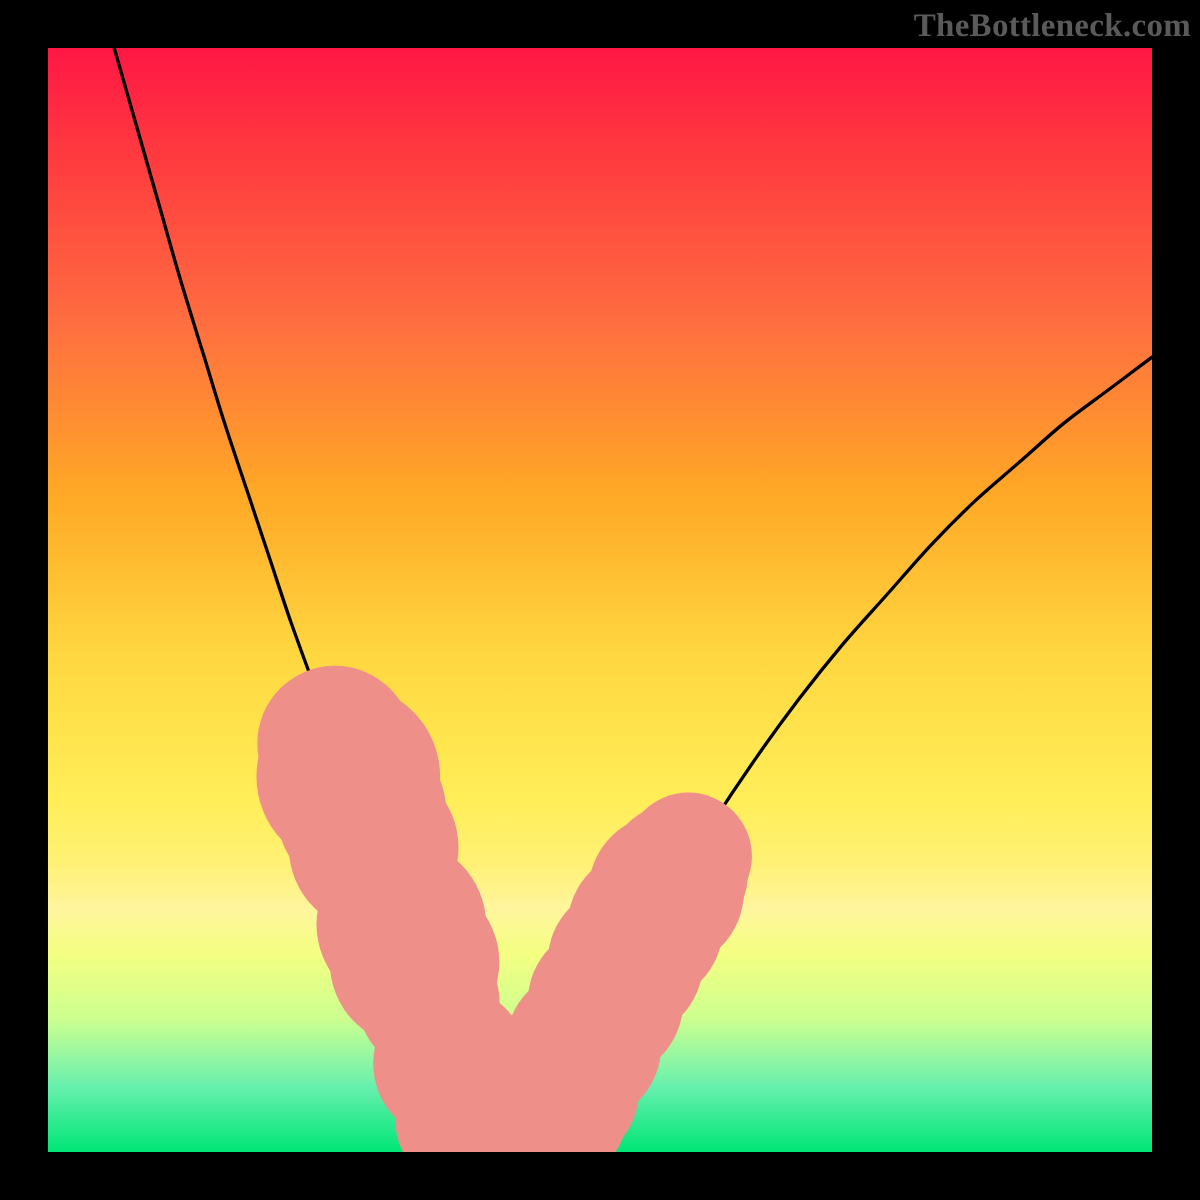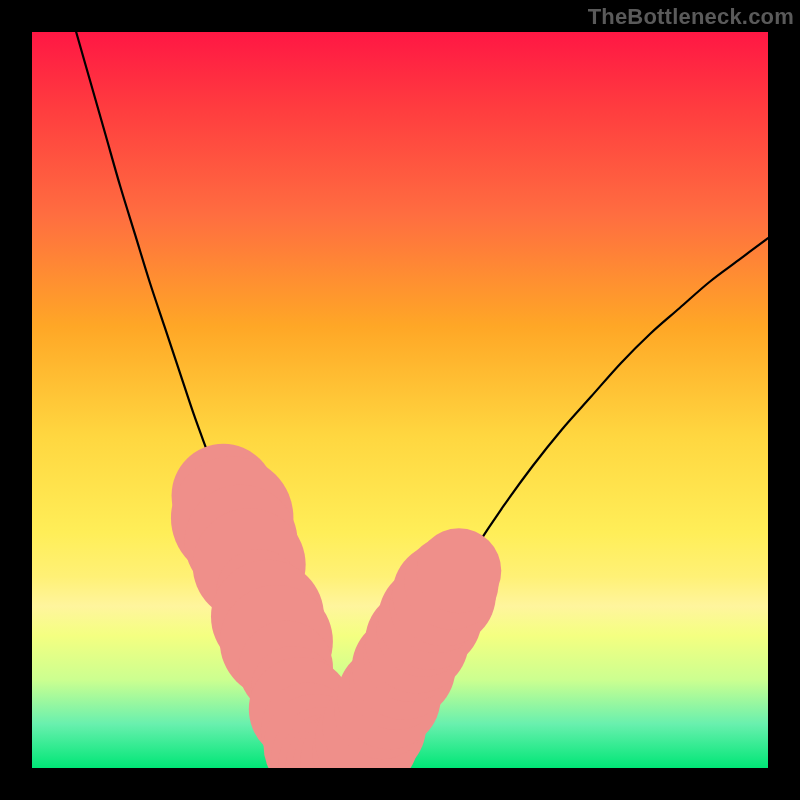--- a/index.html
+++ b/index.html
@@ -36,21 +36,21 @@
       #f4ff81 82%,
       #ccff90 88%,
       #69f0ae 94%,
       #00e676 100%
     );
   }
   .watermark {
     position: absolute;
     right: 6px;
     top: 4px;
-    font-family: Liberation Sans, sans-serif;
+    font-family: Liberation Serif, serif;
     font-size: 22px;
     font-weight: 600;
     color: #5a5a5a;
     letter-spacing: 0.2px;
   }
   svg {
     position: absolute;
     left: 0;
     top: 0;
   }

